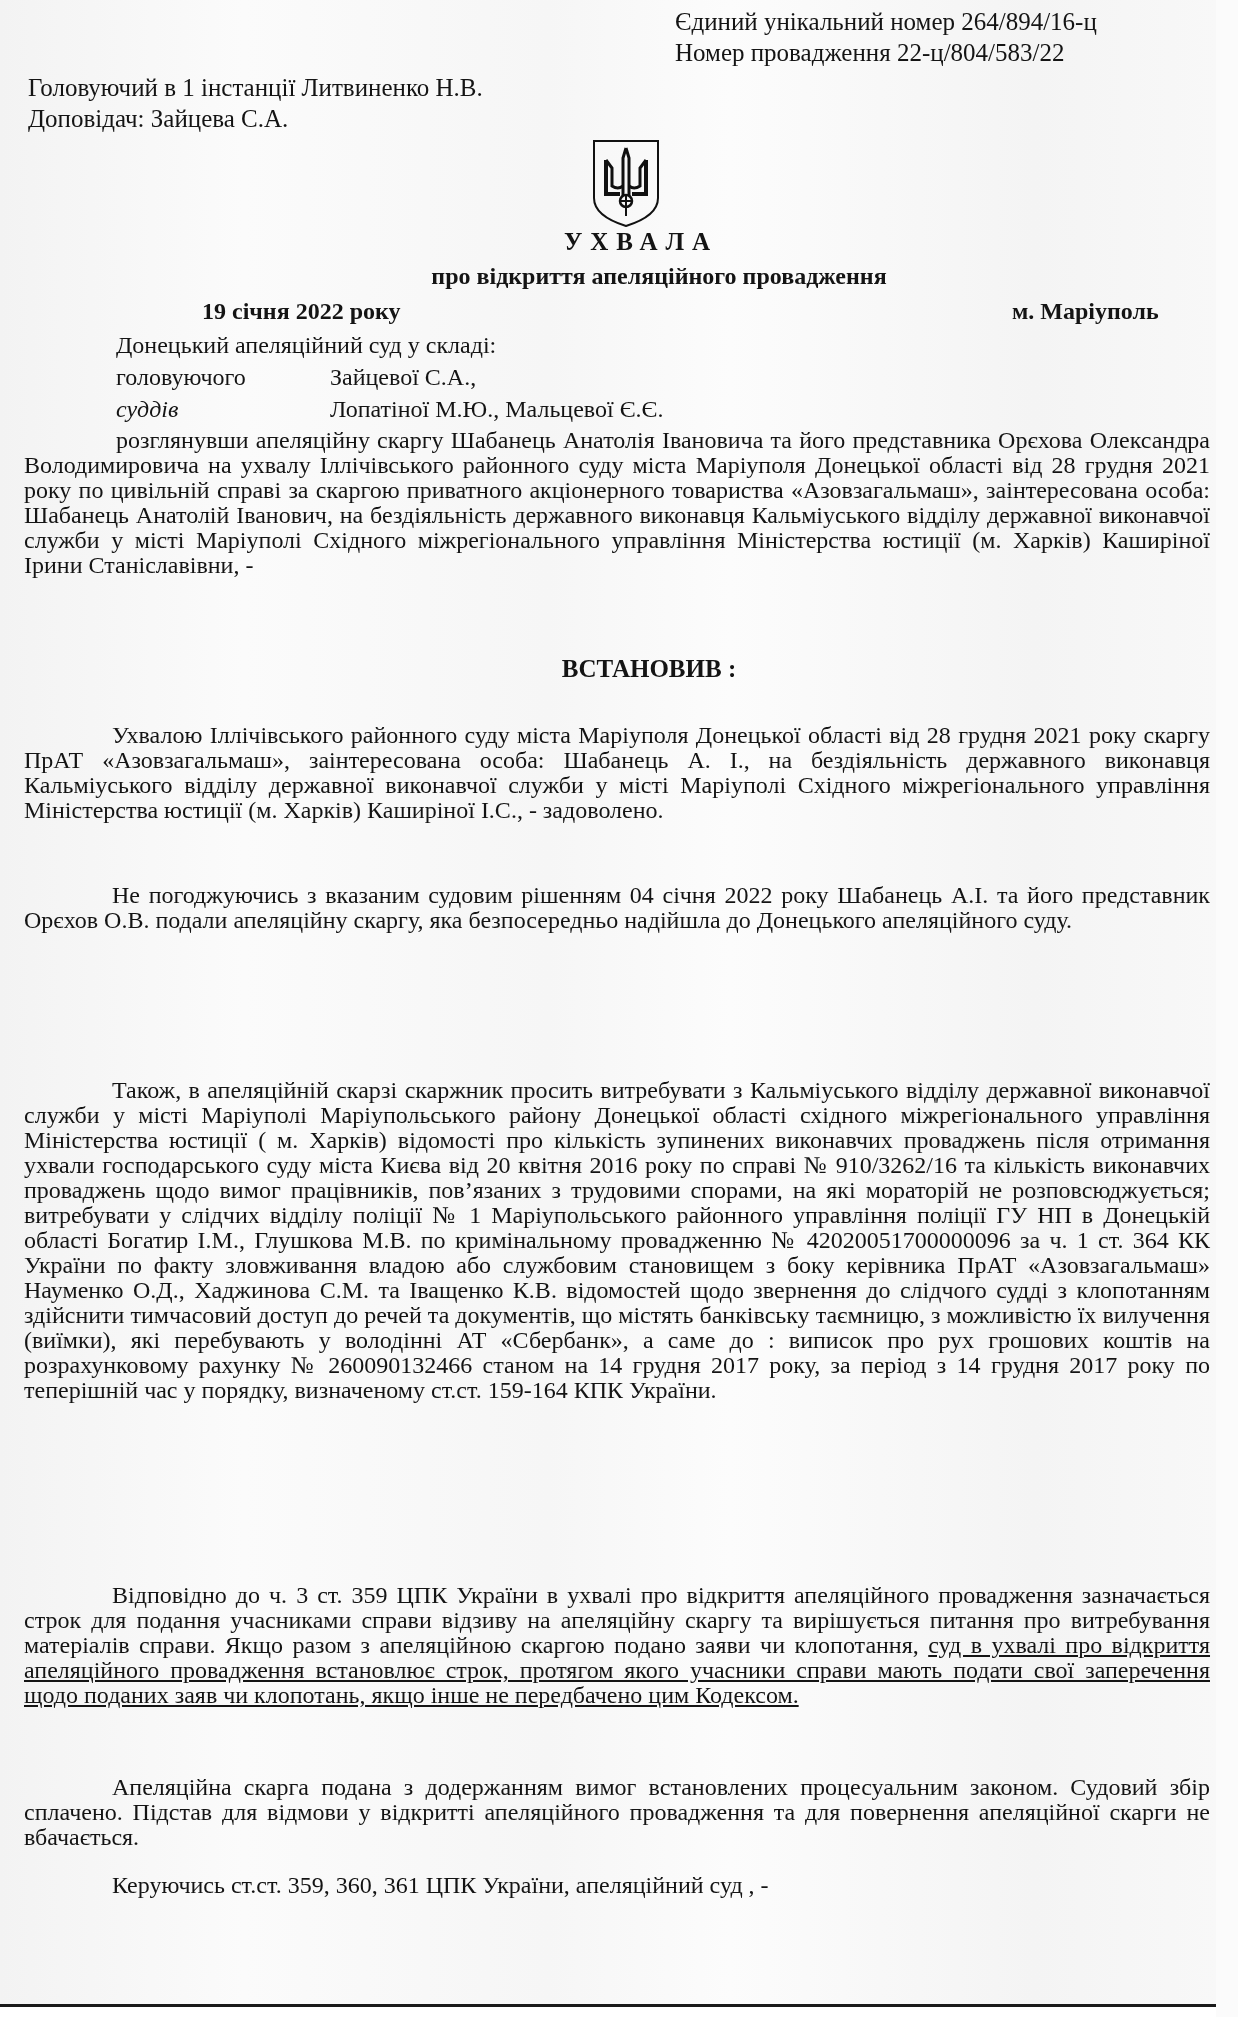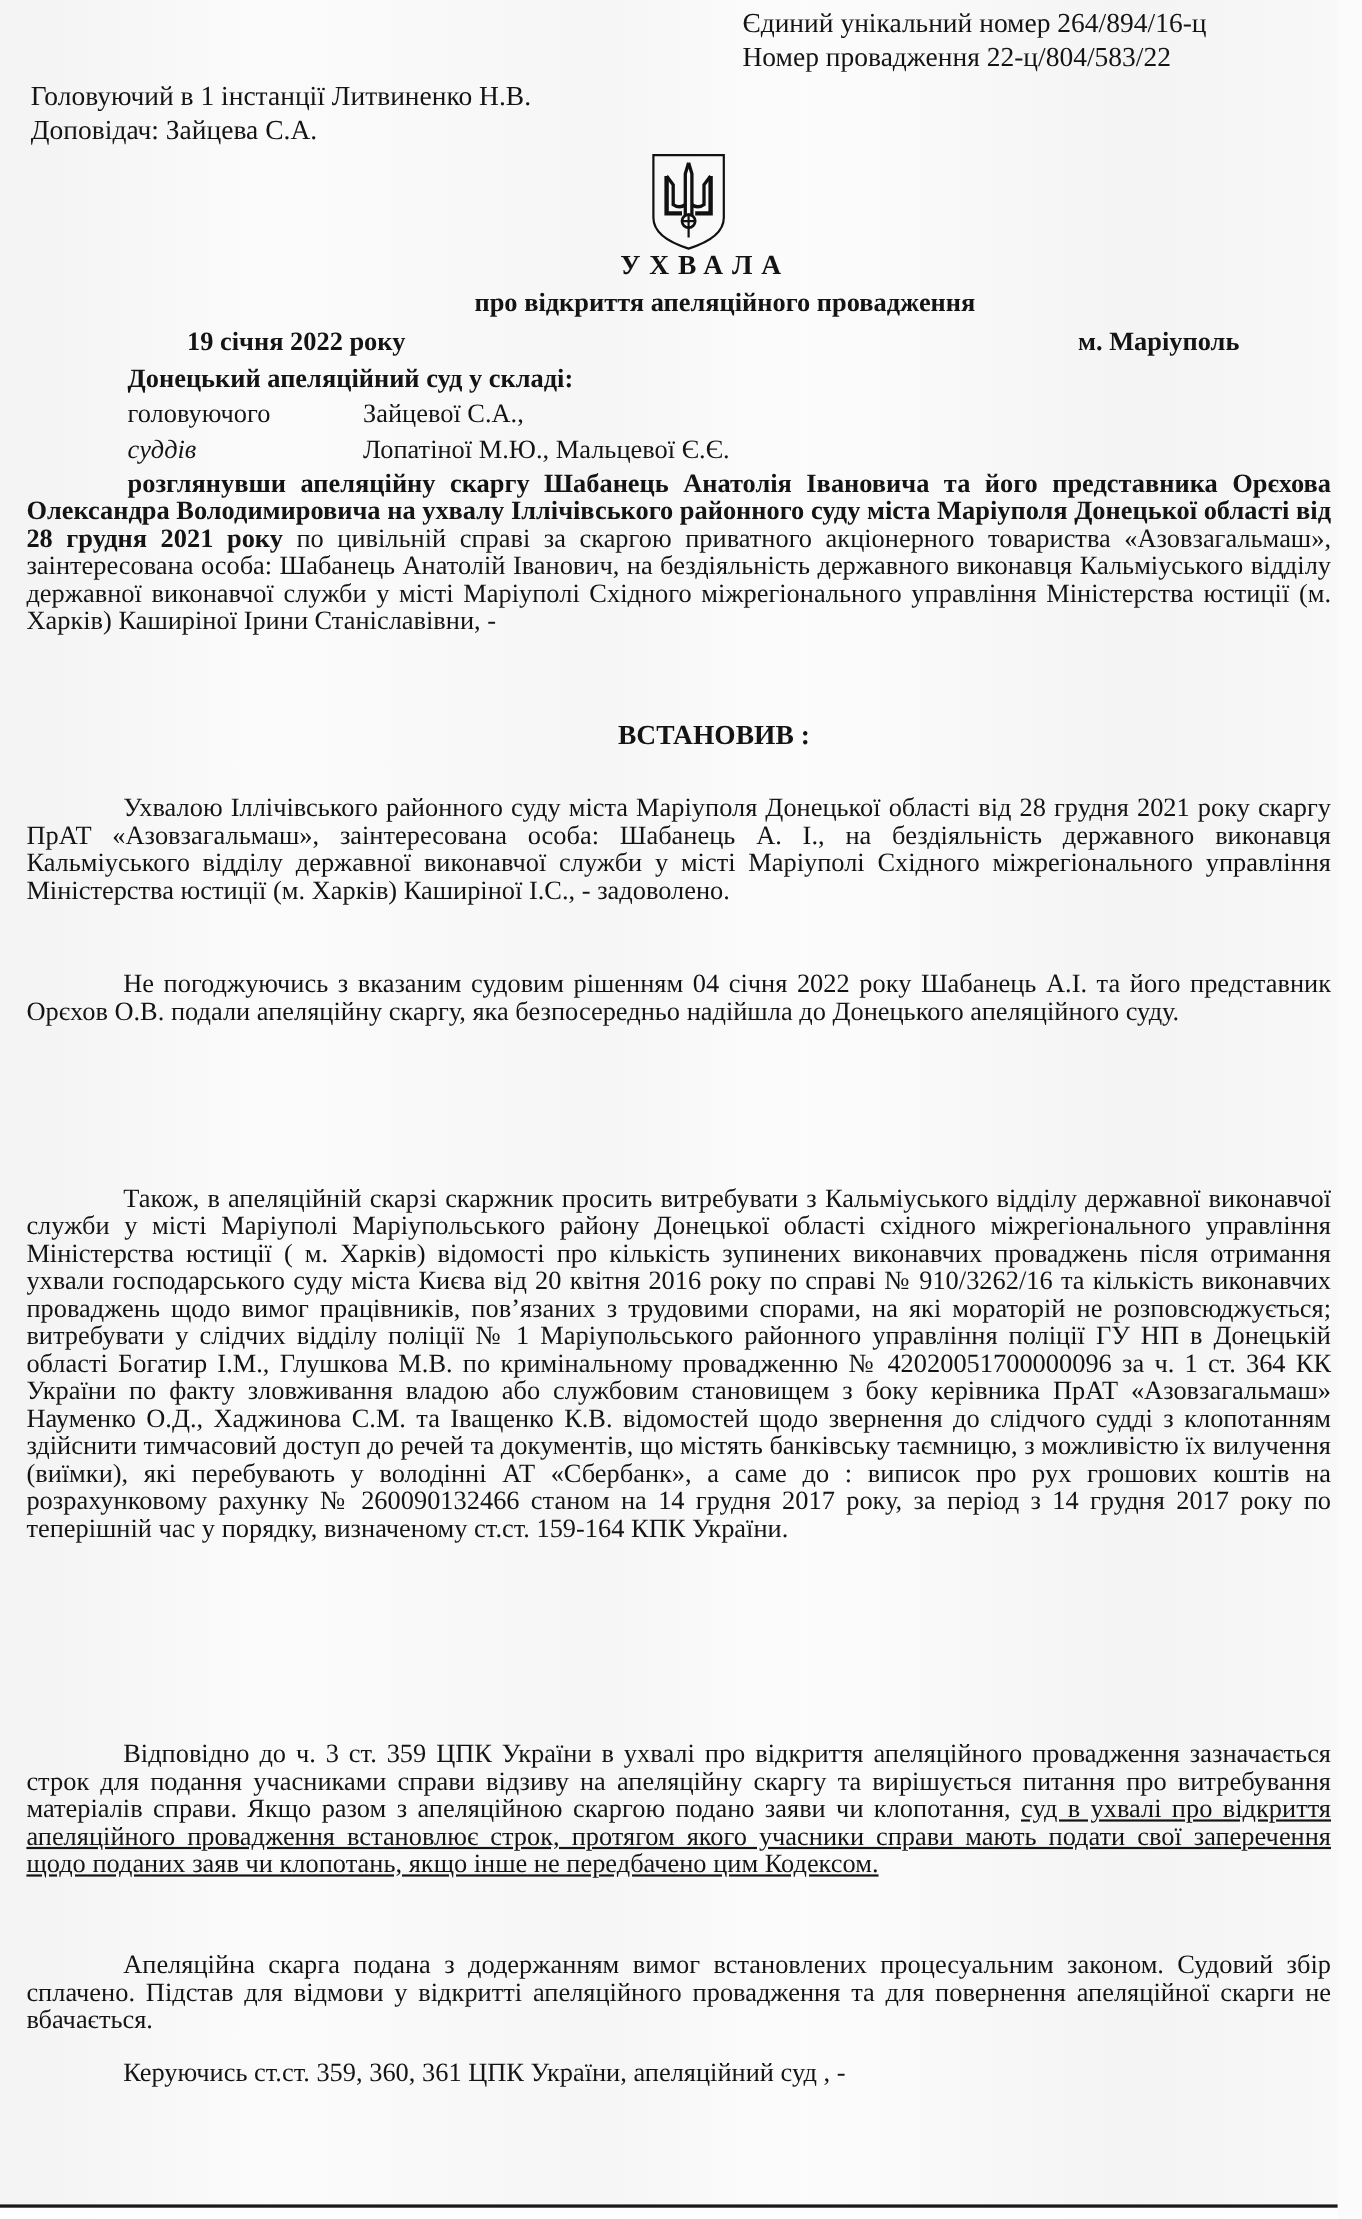--- a/index.html
+++ b/index.html
@@ -12,38 +12,38 @@
   }
   .page {
     position: absolute; left: 0; top: 0; width: 1216px; height: 2017px;
     background: linear-gradient(90deg, #f3f3f3 0%, #fbfbfb 20%, #f6f6f6 45%, #fcfcfc 60%, #f4f4f4 85%, #f8f8f8 100%);
   }
   .bottom-edge {
     position: absolute; left: 0; right: 0; top: 2004px; height: 13px;
     background: #fff;
     border-top: 3px solid #1a1a1a;
   }
-  .b { font-weight: bold; }
+  .b { font-weight: normal; }
   .u { text-decoration: underline; }
 
   .meta-right { position: absolute; left: 675px; top: 6px; font-size: 25px; line-height: 31px; }
   .meta-left { position: absolute; left: 28px; top: 72px; font-size: 25px; line-height: 31px; }
 
   .coat {
     position: absolute; left: 590px; top: 138px; width: 72px; height: 90px;
   }
   .title {
     position: absolute; left: 0; width: 1238px; top: 228px; text-align: center;
     font-size: 25px; font-weight: bold; letter-spacing: 8px; padding-left: 22px;
   }
   .subtitle {
     position: absolute; left: 0; width: 1238px; top: 263px; text-align: center;
     font-size: 24px; font-weight: bold; padding-left: 40px;
   }
-  .dateline { position: absolute; top: 298px; font-size: 24px; font-weight: bold; }
+  .dateline { position: absolute; top: 298px; font-size: 24px; font-weight: bold; margin-left: 32px; }
 
   .para {
     position: absolute; left: 24px; width: 1186px;
     font-size: 24px; line-height: 25px; text-align: justify;
   }
   .indent { text-indent: 88px; margin-top: 35px; }
   .center-h {
     position: absolute; left: 0; width: 1238px; text-align: center;
     font-size: 25px; font-weight: bold; padding-left: 30px;
   }

